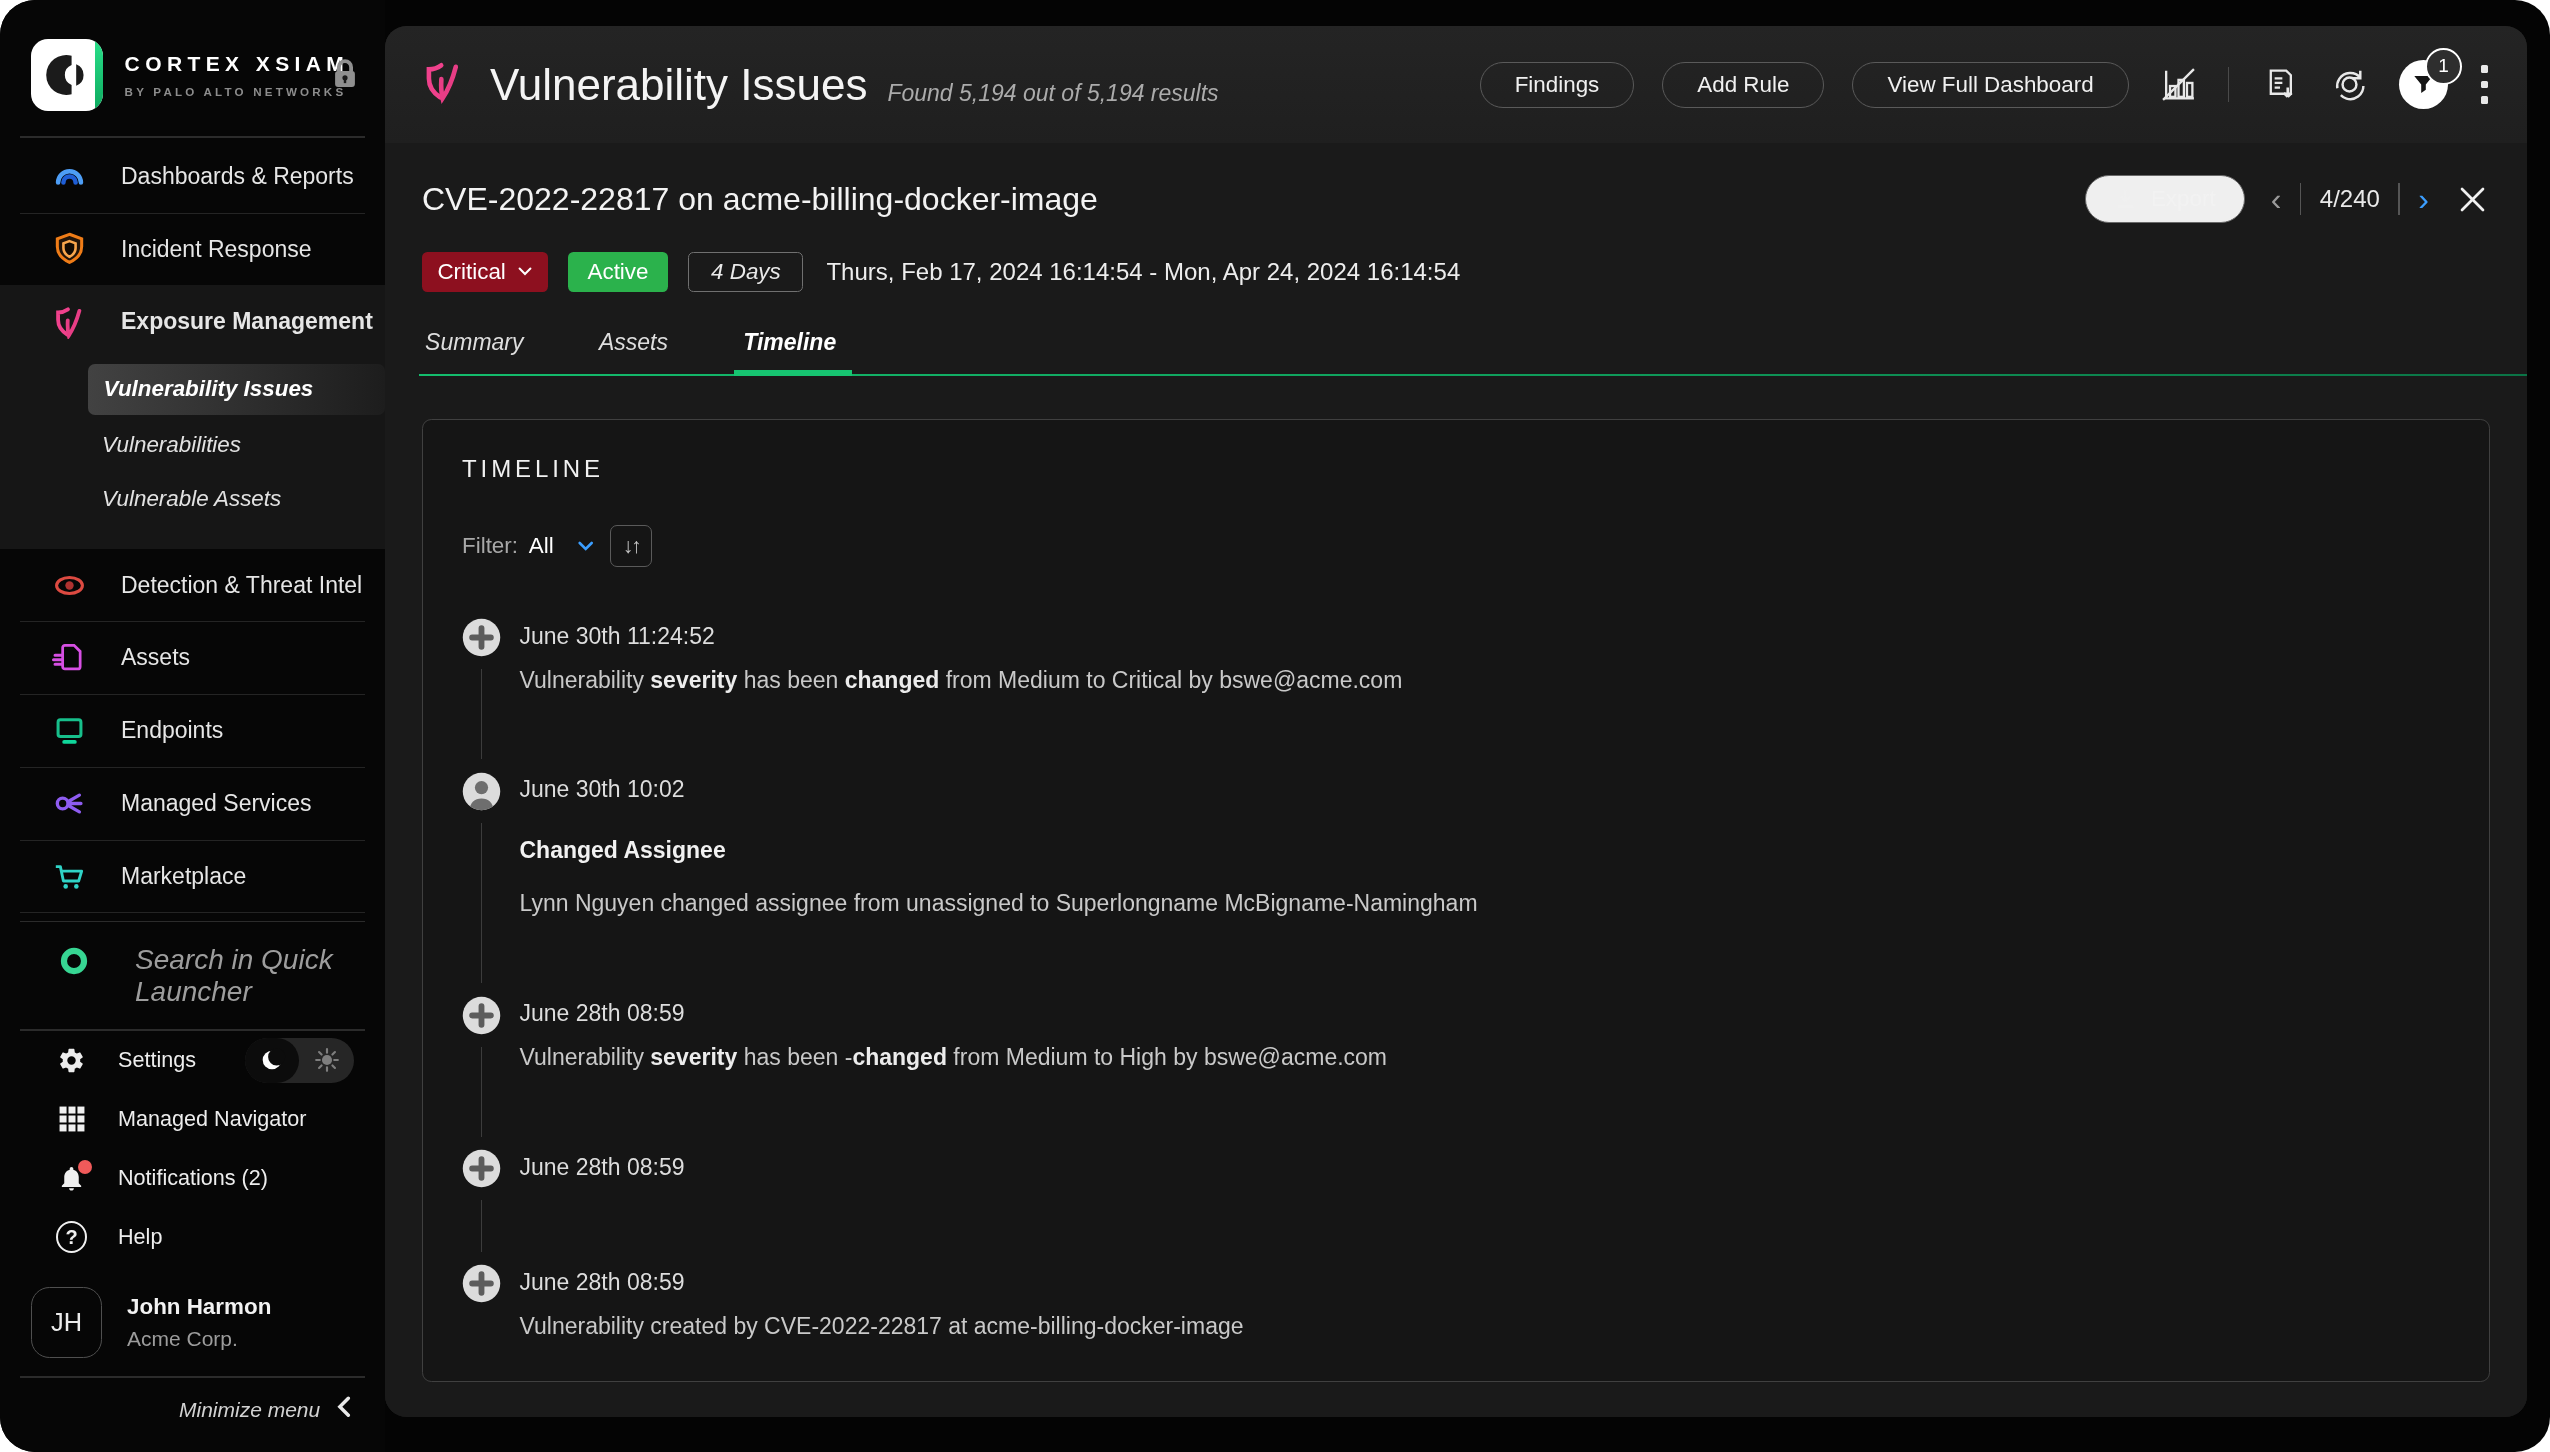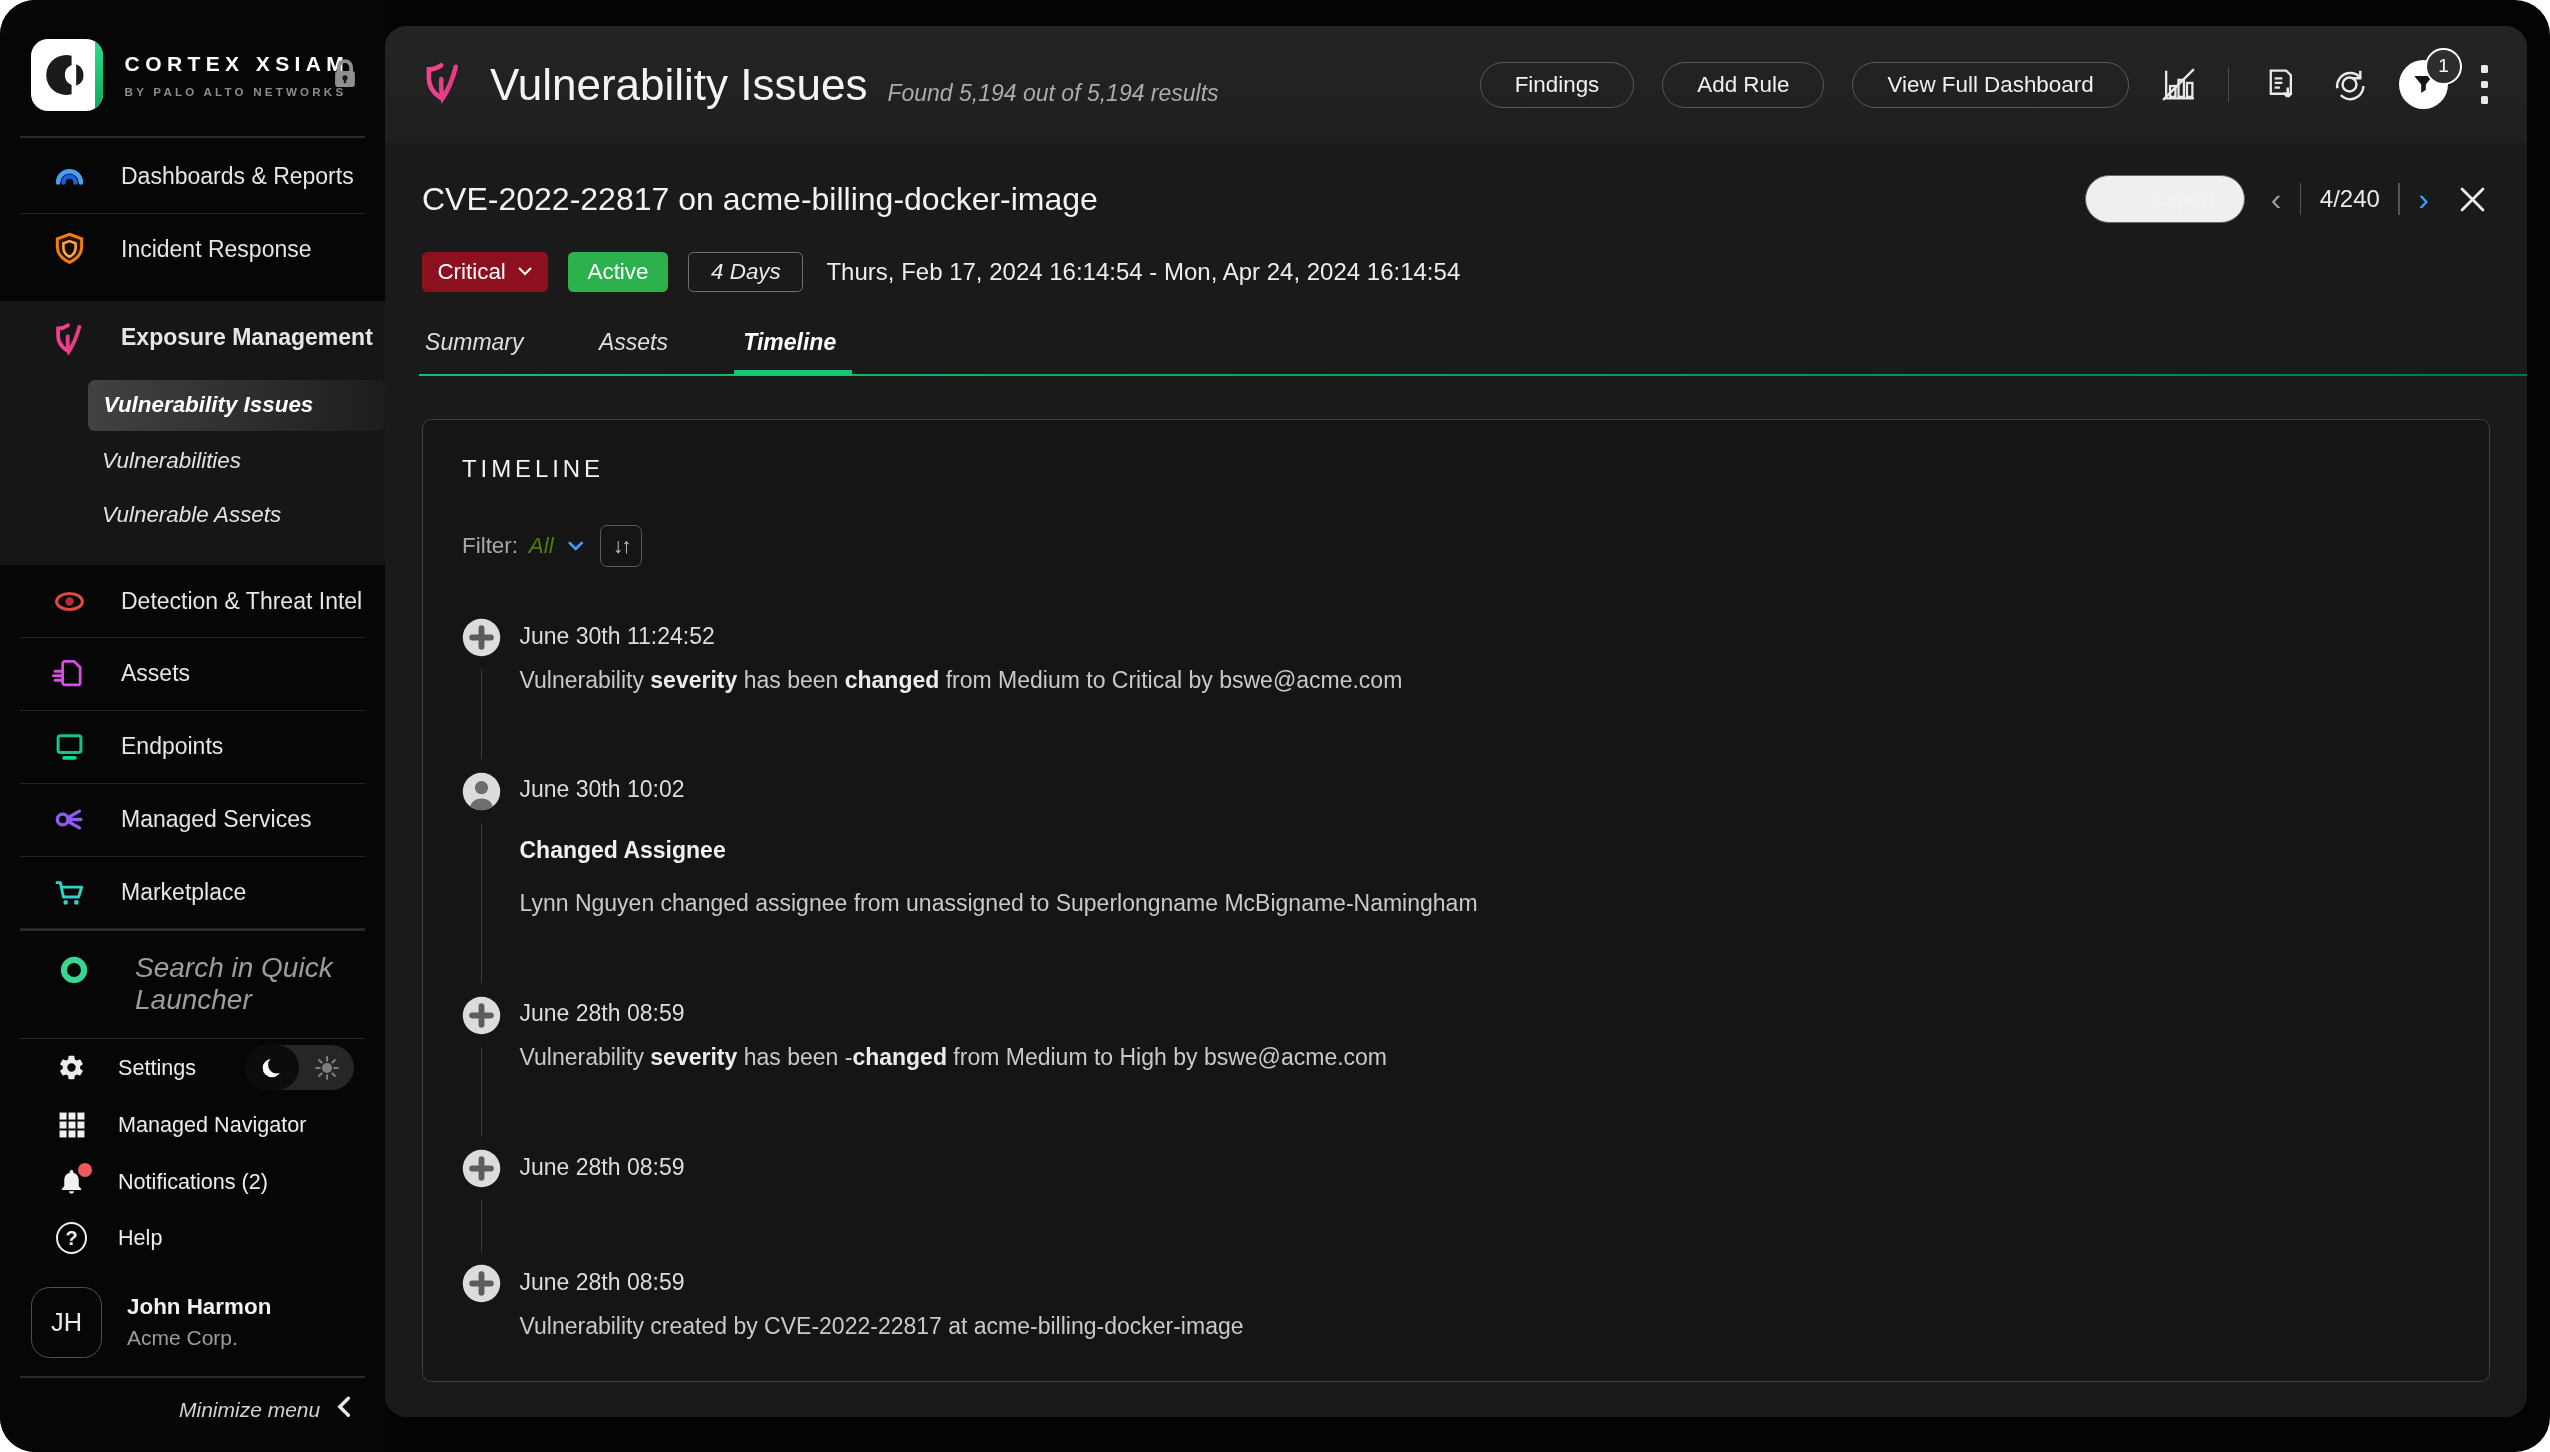--- a/index.html
+++ b/index.html
@@ -18,21 +18,21 @@
     background:linear-gradient(180deg,#2ae08a,#0ca95e);}
   .brand-text{flex:1;min-width:0;}
   .brand-title{font-size:21px;font-weight:bold;letter-spacing:5.4px;color:#ffffff;white-space:nowrap;}
   .brand-sub{font-size:11.6px;font-weight:bold;letter-spacing:3.2px;color:#8d8d8d;margin-top:8.5px;white-space:nowrap;}
   .side-divider{height:1.5px;background:#2b2b2b;margin:0 20px;flex:0 0 auto;}
   .nav{padding-top:3.1px;}
   .nav-item{display:flex;align-items:center;gap:34px;padding-left:52px;height:72px;
     font-size:23px;color:#e6e6e6;cursor:pointer;}
   .nav-icon{width:35px;height:35px;flex:0 0 auto;display:flex;align-items:center;justify-content:center;}
   .nav-sep{height:0.8px;background:#242424;margin:0 20px;}
-  .exposure-section{background:#161616;padding-bottom:20px;margin-top:16px;}
+  .exposure-section{background:#161616;padding-bottom:20px;}
   .exposure-section .nav-item{font-weight:bold;}
   .sub-item{height:48px;display:flex;align-items:center;padding-left:102px;font-style:italic;
     font-size:22.4px;color:#e2e2e2;margin:6.2px 0;cursor:pointer;}
   .sub-item.active{margin-left:88px;padding-left:15.4px;height:51px;font-weight:bold;color:#ffffff;
     background:linear-gradient(90deg,#424242 0%,#1d1d1d 100%);border-radius:7px;}
   .side-spacer{flex:1;}
   .quick-row{display:flex;align-items:flex-start;gap:44px;padding:21.6px 0 21.6px 56px;
     font-size:28px;font-style:italic;color:#9d9d9d;cursor:pointer;}
   .foot-item{display:flex;align-items:center;gap:31px;padding-left:56px;height:59px;
     font-size:21.6px;color:#ededed;cursor:pointer;position:relative;}
@@ -103,21 +103,21 @@
     cursor:pointer;position:relative;}
   .tab.active{font-weight:bold;color:#ffffff;}
   .tab.active::after{content:'';position:absolute;left:-6.2px;right:-6.2px;bottom:0;height:6.2px;
     background:#17c471;z-index:2;}
 
   .card{margin-top:43px;border:1.5px solid #404040;border-radius:9.3px;background:#151515;
     padding:35px 39px 31px 39px;min-height:885px;}
   .card-title{font-size:24px;letter-spacing:3.9px;color:#f1f1f1;}
   .filter-row{margin-top:42px;display:flex;align-items:center;font-size:22.4px;}
   .filter-label{color:#a8a8a8;}
-  .filter-value{color:#4d7c0f;display:flex;align-items:center;gap:14px;margin-left:10.8px;cursor:pointer;font-style:italic;}
+  .filter-value{color:#ffffff;display:flex;align-items:center;gap:24px;margin-left:10.8px;cursor:pointer;}
   .sort-btn{width:42px;height:42px;border:1.5px solid #5a5a5a;border-radius:7px;color:#c6c6c6;
     font-size:21px;display:flex;align-items:center;justify-content:center;margin-left:17px;
     letter-spacing:-2.3px;cursor:pointer;}
 
   .tl-entries{margin-top:51px;}
   .tl-entry{display:grid;grid-template-columns:39px 1fr;column-gap:18.5px;position:relative;padding-bottom:76px;}
   .tl-entry:last-child{padding-bottom:7.7px;}
   .tl-entry:not(:last-child)::before{content:'';position:absolute;left:18.5px;top:51px;bottom:12.3px;
     width:1.5px;background:#3c3c3c;}
   .tl-icon{width:39px;height:39px;}

